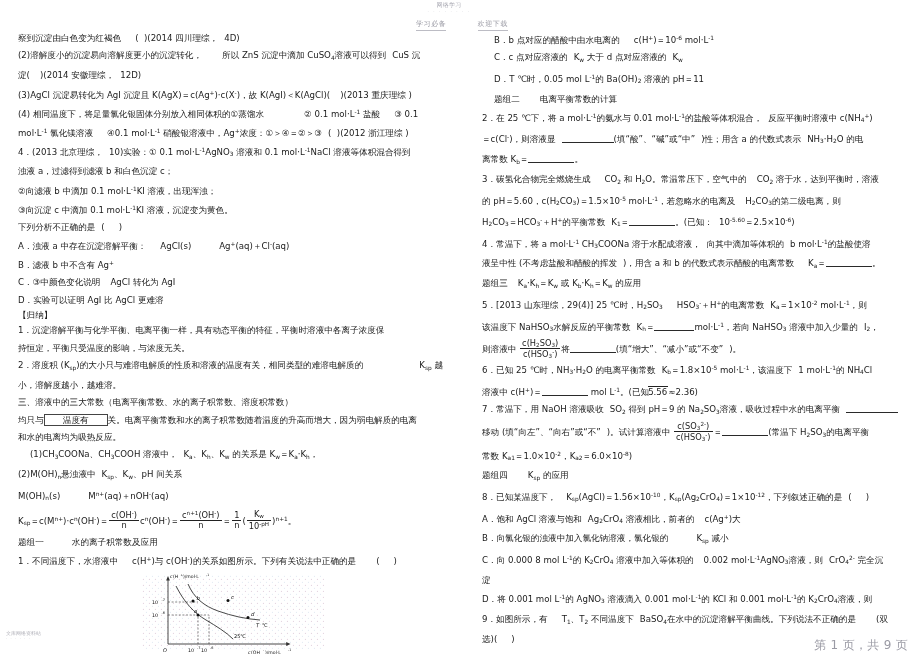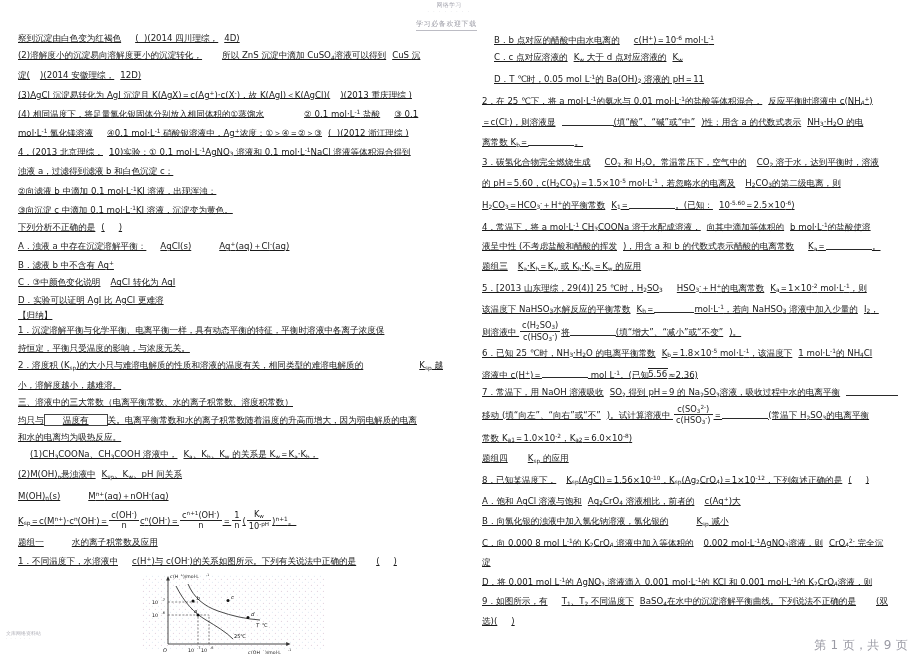--- a/index.html
+++ b/index.html
@@ -42,20 +42,21 @@
   }
   .hdr-line {
     position: absolute;
     top: 19px;
     left: 416px;
     width: 92px;
     font-size: 7px;
     color: #9a9aa4;
     letter-spacing: 0.6px;
     display: flex;
+    justify-content: space-between;
   }
   .hdr-line .hl {
     border-bottom: 0.5px solid #bcbcc4;
     padding-bottom: 1px;
   }
   .wm-bottom-logo {
     position: absolute;
     left: 6px;
     bottom: 12px;
     font-size: 5px;
@@ -85,21 +86,20 @@
     width: 420px;
     font-size: 8.6px;
     line-height: 17.4px;
   }
   .col-left { left: 18px; }
   .col-right { left: 482px; }
 
   .ln {
     white-space: nowrap;
     position: relative;
-    text-decoration: underline;
   }
   .indent { padding-left: 12px; }
 
   sub { font-size: 0.68em; vertical-align: -0.26em; }
   sup { font-size: 0.68em; vertical-align: 0.45em; }
 
   .gap { display: inline-block; }
   .g6 { width: 6px; }
   .g10 { width: 10px; }
   .g14 { width: 14px; }
@@ -334,20 +334,23 @@
 
     <div class="ln indent">
       B．b 点对应的醋酸中由水电离的<span class="gap g14"></span>c(H<sup>+</sup>)＝10<sup>-6</sup> mol·L<sup>-1</sup>
     </div>
     <div class="ln indent">
       C．c 点对应溶液的<span class="gap g6"></span>K<sub>w</sub> 大于 d 点对应溶液的<span class="gap g6"></span>K<sub>w</sub>
     </div>
     <div class="ln indent">
       D．T ℃时，0.05 mol L<sup>-1</sup>的 Ba(OH)<sub>2</sub> 溶液的 pH＝11
     </div>
+    <div class="ln indent">
+      题组二<span class="gap g20"></span>电离平衡常数的计算
+    </div>
 
     <div class="ln">
       2．在 25 ℃下，将 a mol·L<sup>-1</sup>的氨水与 0.01 mol·L<sup>-1</sup>的盐酸等体积混合，<span class="gap g6"></span>反应平衡时溶液中 c(NH<sub>4</sub><sup>+</sup>)
     </div>
     <div class="ln">
       ＝c(Cl<sup>-</sup>)，则溶液显<span class="gap g6"></span><span class="blank b52"></span>(填“酸”、“碱”或“中”<span class="gap g6"></span>)性；用含 a 的代数式表示<span class="gap g6"></span>NH<sub>3</sub>·H<sub>2</sub>O 的电
     </div>
     <div class="ln">
       离常数 K<sub>b</sub>＝<span class="blank b46"></span>。
     </div>

